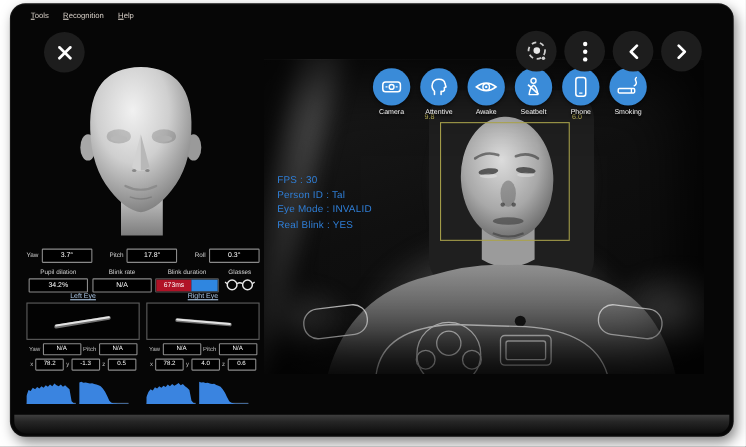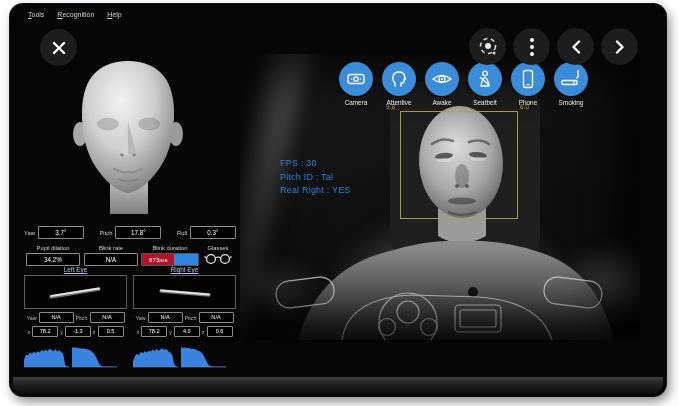--- a/index.html
+++ b/index.html
@@ -54,21 +54,21 @@
     linear-gradient(104deg, rgba(0,0,0,0) 7%, rgba(150,150,150,.38) 10%, rgba(170,170,170,.42) 14%, rgba(0,0,0,0) 19%);}
   .video::after{content:"";position:absolute;inset:0;box-shadow:inset 0 0 55px 22px rgba(0,0,0,.85);pointer-events:none;}
   .driver-svg,.dash-svg{position:absolute;left:0;}
   .driver-svg{top:0;}
   .dash-svg{bottom:0;}
   .icon-row{position:absolute;left:99px;top:8px;display:flex;gap:9px;z-index:20;}
   .status-item{width:34px;display:flex;flex-direction:column;align-items:center;}
   .status-circle{width:34px;height:34px;border-radius:50%;background:var(--icon-blue,#3a8bd8);
     display:flex;align-items:center;justify-content:center;box-shadow:0 1px 3px rgba(0,0,0,.6);}
   .status-label{margin-top:3px;font-size:6.4px;color:#f2f2f2;text-shadow:0 1px 2px #000;white-space:nowrap;}
-  .telemetry{position:absolute;left:12px;top:103px;z-index:15;margin-left:28px;}
+  .telemetry{position:absolute;left:12px;top:103px;z-index:15;}
   .telemetry div{font-size:9px;line-height:13.5px;color:var(--telemetry-blue,#2f7fd8);letter-spacing:.2px;}
   .face-box{position:absolute;left:160px;top:57px;width:116px;height:106px;
     border:1px solid rgba(170,162,75,.95);z-index:12;}
   .face-num{position:absolute;font-size:6.5px;color:#b5ac55;z-index:13;}
   .face-num.left{left:146px;top:49px;} .face-num.right{left:280px;top:49px;}
   
   .bottom-edge{position:absolute;left:3px;right:3px;bottom:2px;height:17px;border-radius:0 0 11px 11px;
     background:linear-gradient(180deg,#454545 0%,#2a2a2a 35%,#0e0e0e 100%);opacity:.9;}
 </style>
 </head>
@@ -364,19 +364,20 @@
             <line x1="14" y1="11.5" x2="14" y2="15.5" stroke="#fff" stroke-width="1.2"></line>
             <path d="M16.5,9 Q19.5,7.5 18,4.5 Q17,2.8 18.5,1.5" fill="none" stroke="#fff" stroke-width="1.3" stroke-linecap="round"></path>
           </svg>
         </div>
         <span class="status-label">Smoking</span>
       </div>
     </div>
 
     <div class="telemetry">
       <div>FPS : 30</div>
-      <div>Pitch ID : Tal</div>
-      <div>Real Right : YES</div>
+      <div>Person ID : Tal</div>
+      <div>Eye Mode : INVALID</div>
+      <div>Real Blink : YES</div>
     </div>
   </div>
 
   <div class="bottom-edge"></div>
 </div>
 
 </body></html>

